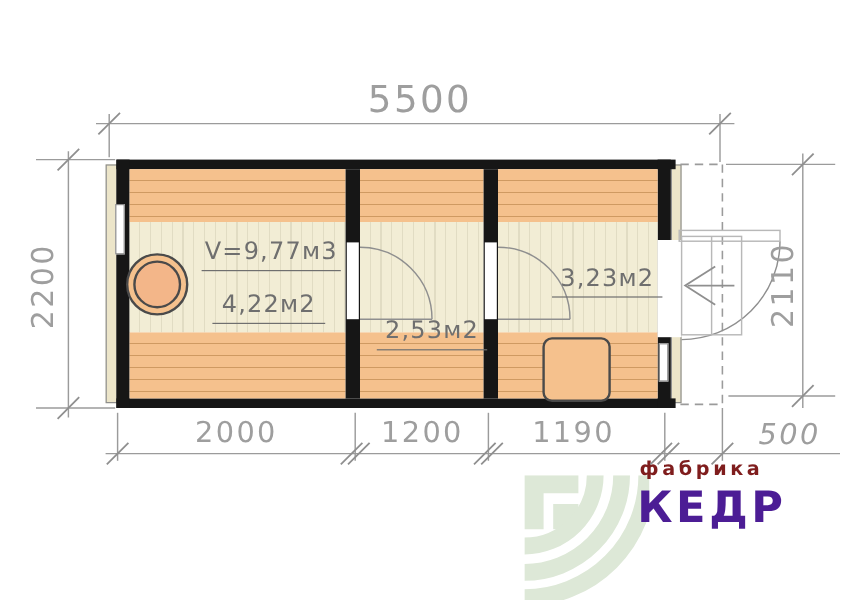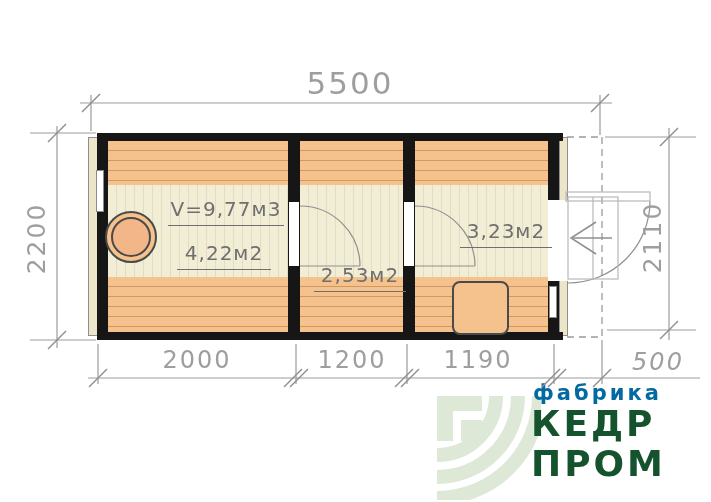--- a/index.html
+++ b/index.html
@@ -2,24 +2,24 @@
 <html><head>
 <meta charset="utf-8">
 <style>
   html,body{margin:0;padding:0;background:#fff;}
   .canvas{position:relative;width:711px;height:502px;background:#ffffff;overflow:hidden;
           font-family:"DejaVu Sans",sans-serif;}
   .abs{position:absolute;}
 
   
   .logo-mark{left:437px;top:396px;z-index:1;}
-  .logo-tagline{left:533px;top:381px;z-index:1;font-size:21px;font-weight:700;
-                letter-spacing:3px;color:#0369a1;}
+  .logo-tagline{left:533px;top:381px;z-index:1;font-size:16px;font-weight:700;
+                letter-spacing:3px;color:#7f1d1d;}
   .logo-big{left:531px;z-index:1;font-size:36px;font-weight:800;letter-spacing:3px;
-            color:#14532d;line-height:1;}
+            color:#4c1d95;line-height:1;}
   .logo-line1{top:406px;}
   .logo-line2{top:446px;}
 
   
   .wall{background:#161616;z-index:2;}
   .siding{background:#ece5c9;border:1px solid #8f8f8f;box-sizing:border-box;z-index:2;}
   .floor{z-index:2;}
   .band-top{background:repeating-linear-gradient(180deg,#f5c18d 0 9px,#cf9a62 9px 10px);}
   .band-mid{background:repeating-linear-gradient(90deg,#f2edd5 0 8px,#e1dcc3 8px 9px);}
   .band-bot{background:repeating-linear-gradient(180deg,#f5c18d 0 9px,#cf9a62 9px 10px);}
@@ -61,21 +61,20 @@
 
   <svg class="abs logo-mark" width="104" height="104" viewBox="0 0 104 104">
     <path d="M0,0 h45 v15 h-29 v30 h-16 z" fill="#dde8d7"></path>
     <rect x="24" y="24" width="21" height="21" fill="#dde8d7"></rect>
     <path d="M59,0 A59,59 0 0 1 0,59" fill="none" stroke="#dde8d7" stroke-width="14"></path>
     <path d="M81,0 A81,81 0 0 1 0,81" fill="none" stroke="#dde8d7" stroke-width="14"></path>
     <path d="M102,0 A102,102 0 0 1 0,102" fill="none" stroke="#dde8d7" stroke-width="14"></path>
   </svg>
   <div class="abs logo-tagline">фабрика</div>
   <div class="abs logo-big logo-line1">КЕДР</div>
-  <div class="abs logo-big logo-line2">ПРОМ</div>
 
   <div class="abs siding" style="left:88px;top:137px;width:10px;height:199px;"></div>
   <div class="abs siding" style="left:559px;top:137px;width:9px;height:199px;"></div>
 
   <div class="abs wall" style="left:97px;top:133px;width:466px;height:8px;"></div>
   <div class="abs wall" style="left:97px;top:332px;width:466px;height:8px;"></div>
   <div class="abs wall" style="left:97px;top:133px;width:11px;height:207px;"></div>
   <div class="abs wall" style="left:548px;top:133px;width:11px;height:207px;"></div>
 
   <div class="abs floor band-top" style="left:108px;top:141px;width:180px;height:44px;"></div>

